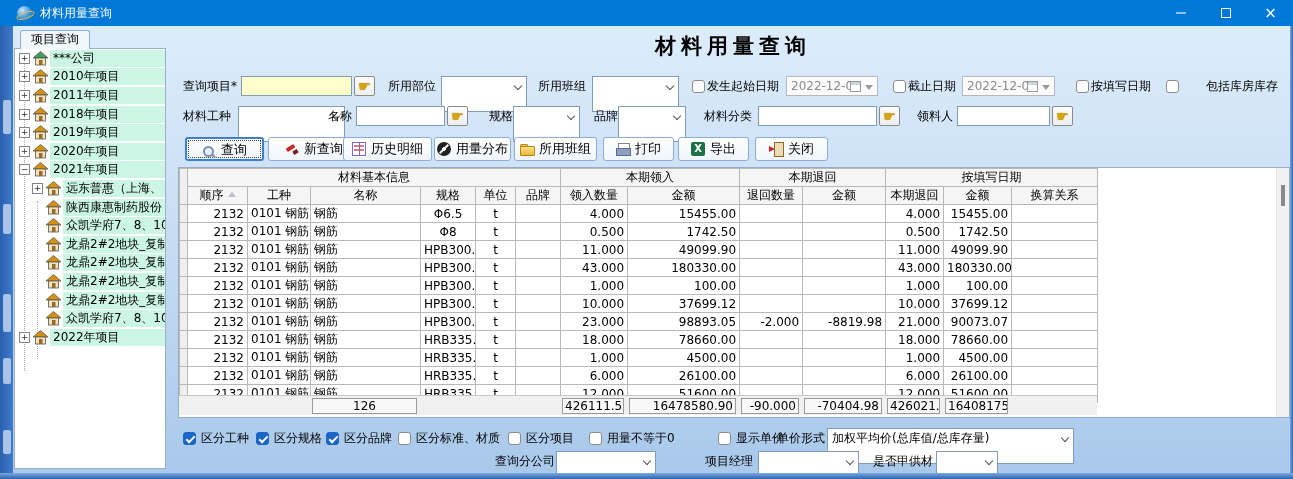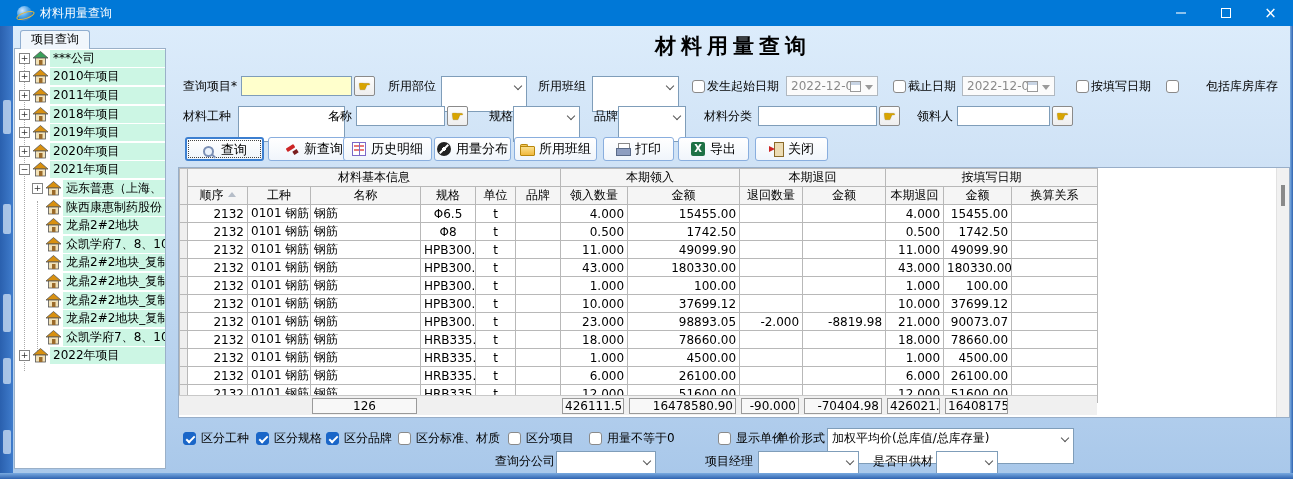--- a/index.html
+++ b/index.html
@@ -259,29 +259,20 @@
               </svg></span>
             <span class="tree-label">陕西康惠制药股份</span>
           </div>
           <div class="tree-row tree-indent1">
             <span class="expand-spacer"></span>
             <span class="tree-house"><svg width="17" height="15" viewBox="0 0 17 15">
                 <polygon points="8.5,0.5 16,7 1,7" fill="#d89010" stroke="#555" stroke-width="0.8"></polygon>
                 <rect x="3.5" y="7" width="10" height="7" fill="#f2e2b8" stroke="#555" stroke-width="0.8"></rect>
                 <rect x="7" y="9" width="3.5" height="5" fill="#9a6a2a"></rect>
               </svg></span>
-            <span class="tree-label">龙鼎2#2地块</span>
-          </div>
-          <div class="tree-row tree-indent1">
-            <span class="expand-spacer"></span>
-            <span class="tree-house"><svg width="17" height="15" viewBox="0 0 17 15">
-                <polygon points="8.5,0.5 16,7 1,7" fill="#d89010" stroke="#555" stroke-width="0.8"></polygon>
-                <rect x="3.5" y="7" width="10" height="7" fill="#f2e2b8" stroke="#555" stroke-width="0.8"></rect>
-                <rect x="7" y="9" width="3.5" height="5" fill="#9a6a2a"></rect>
-              </svg></span>
             <span class="tree-label">众凯学府7、8、10</span>
           </div>
           <div class="tree-row tree-indent1">
             <span class="expand-spacer"></span>
             <span class="tree-house"><svg width="17" height="15" viewBox="0 0 17 15">
                 <polygon points="8.5,0.5 16,7 1,7" fill="#d89010" stroke="#555" stroke-width="0.8"></polygon>
                 <rect x="3.5" y="7" width="10" height="7" fill="#f2e2b8" stroke="#555" stroke-width="0.8"></rect>
                 <rect x="7" y="9" width="3.5" height="5" fill="#9a6a2a"></rect>
               </svg></span>
             <span class="tree-label">龙鼎2#2地块_复制</span>

